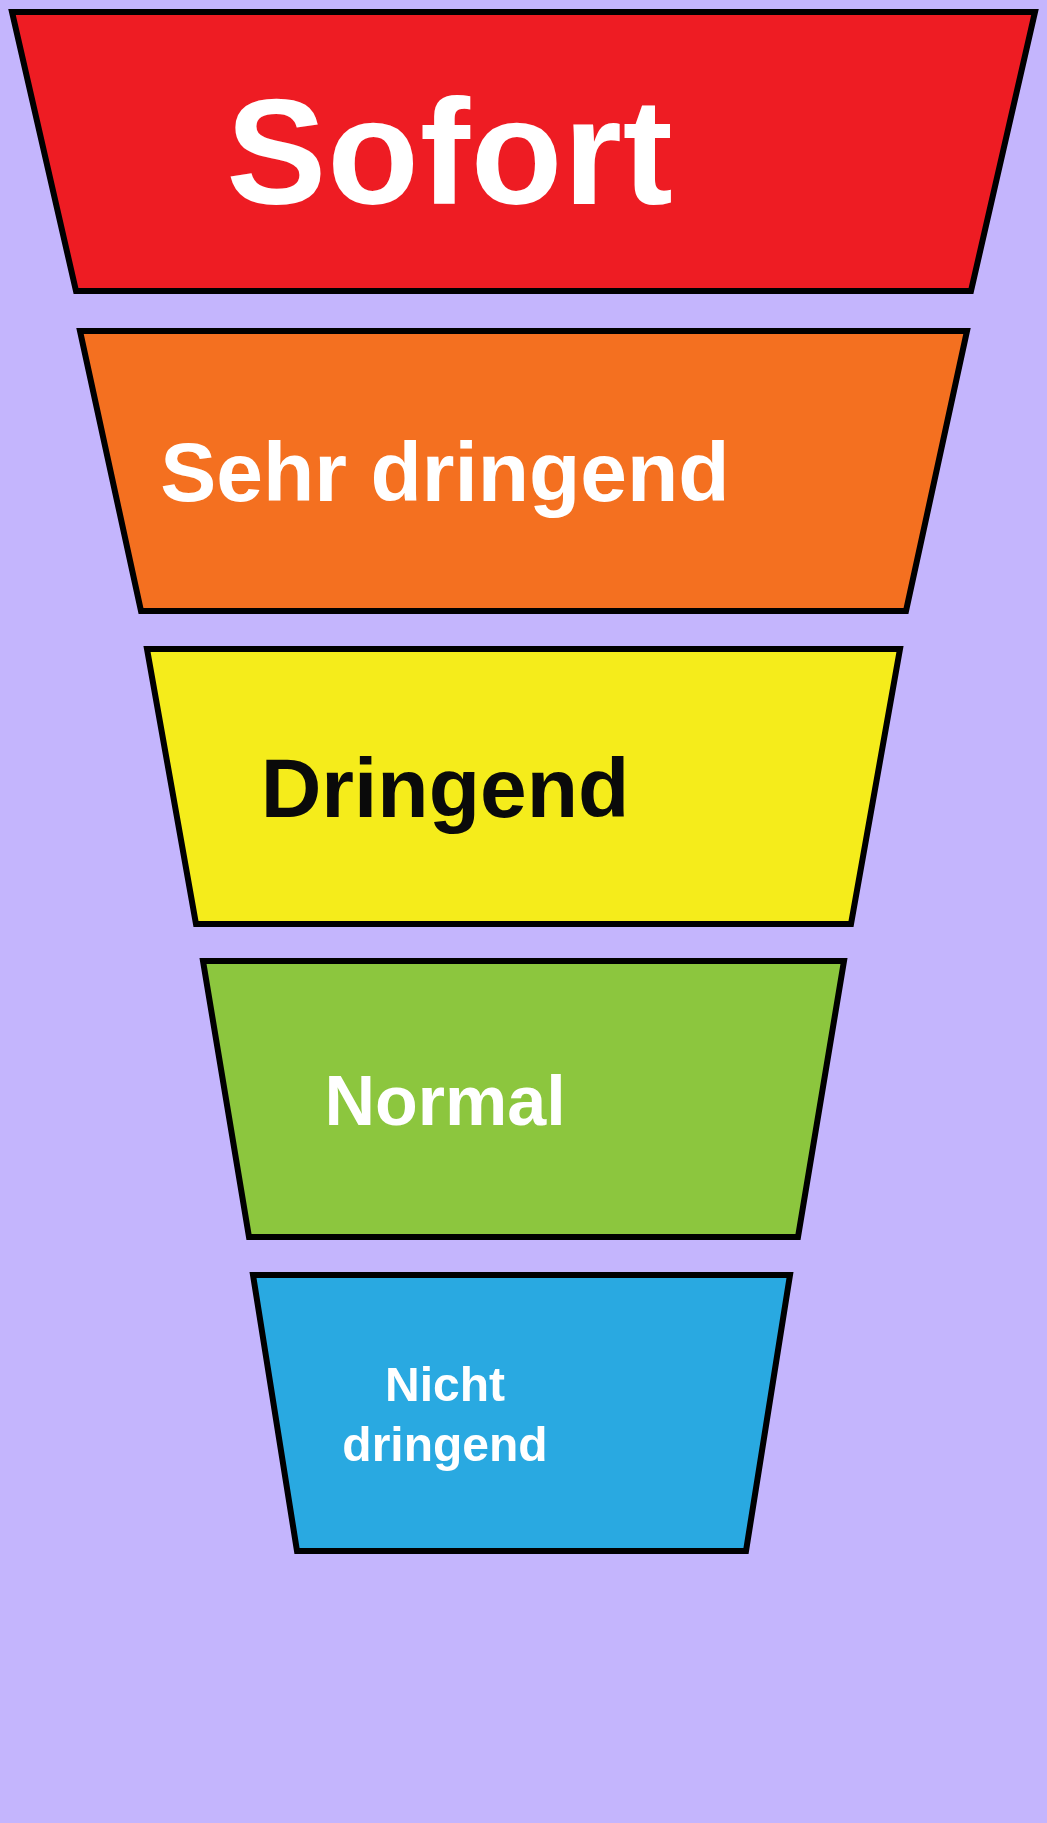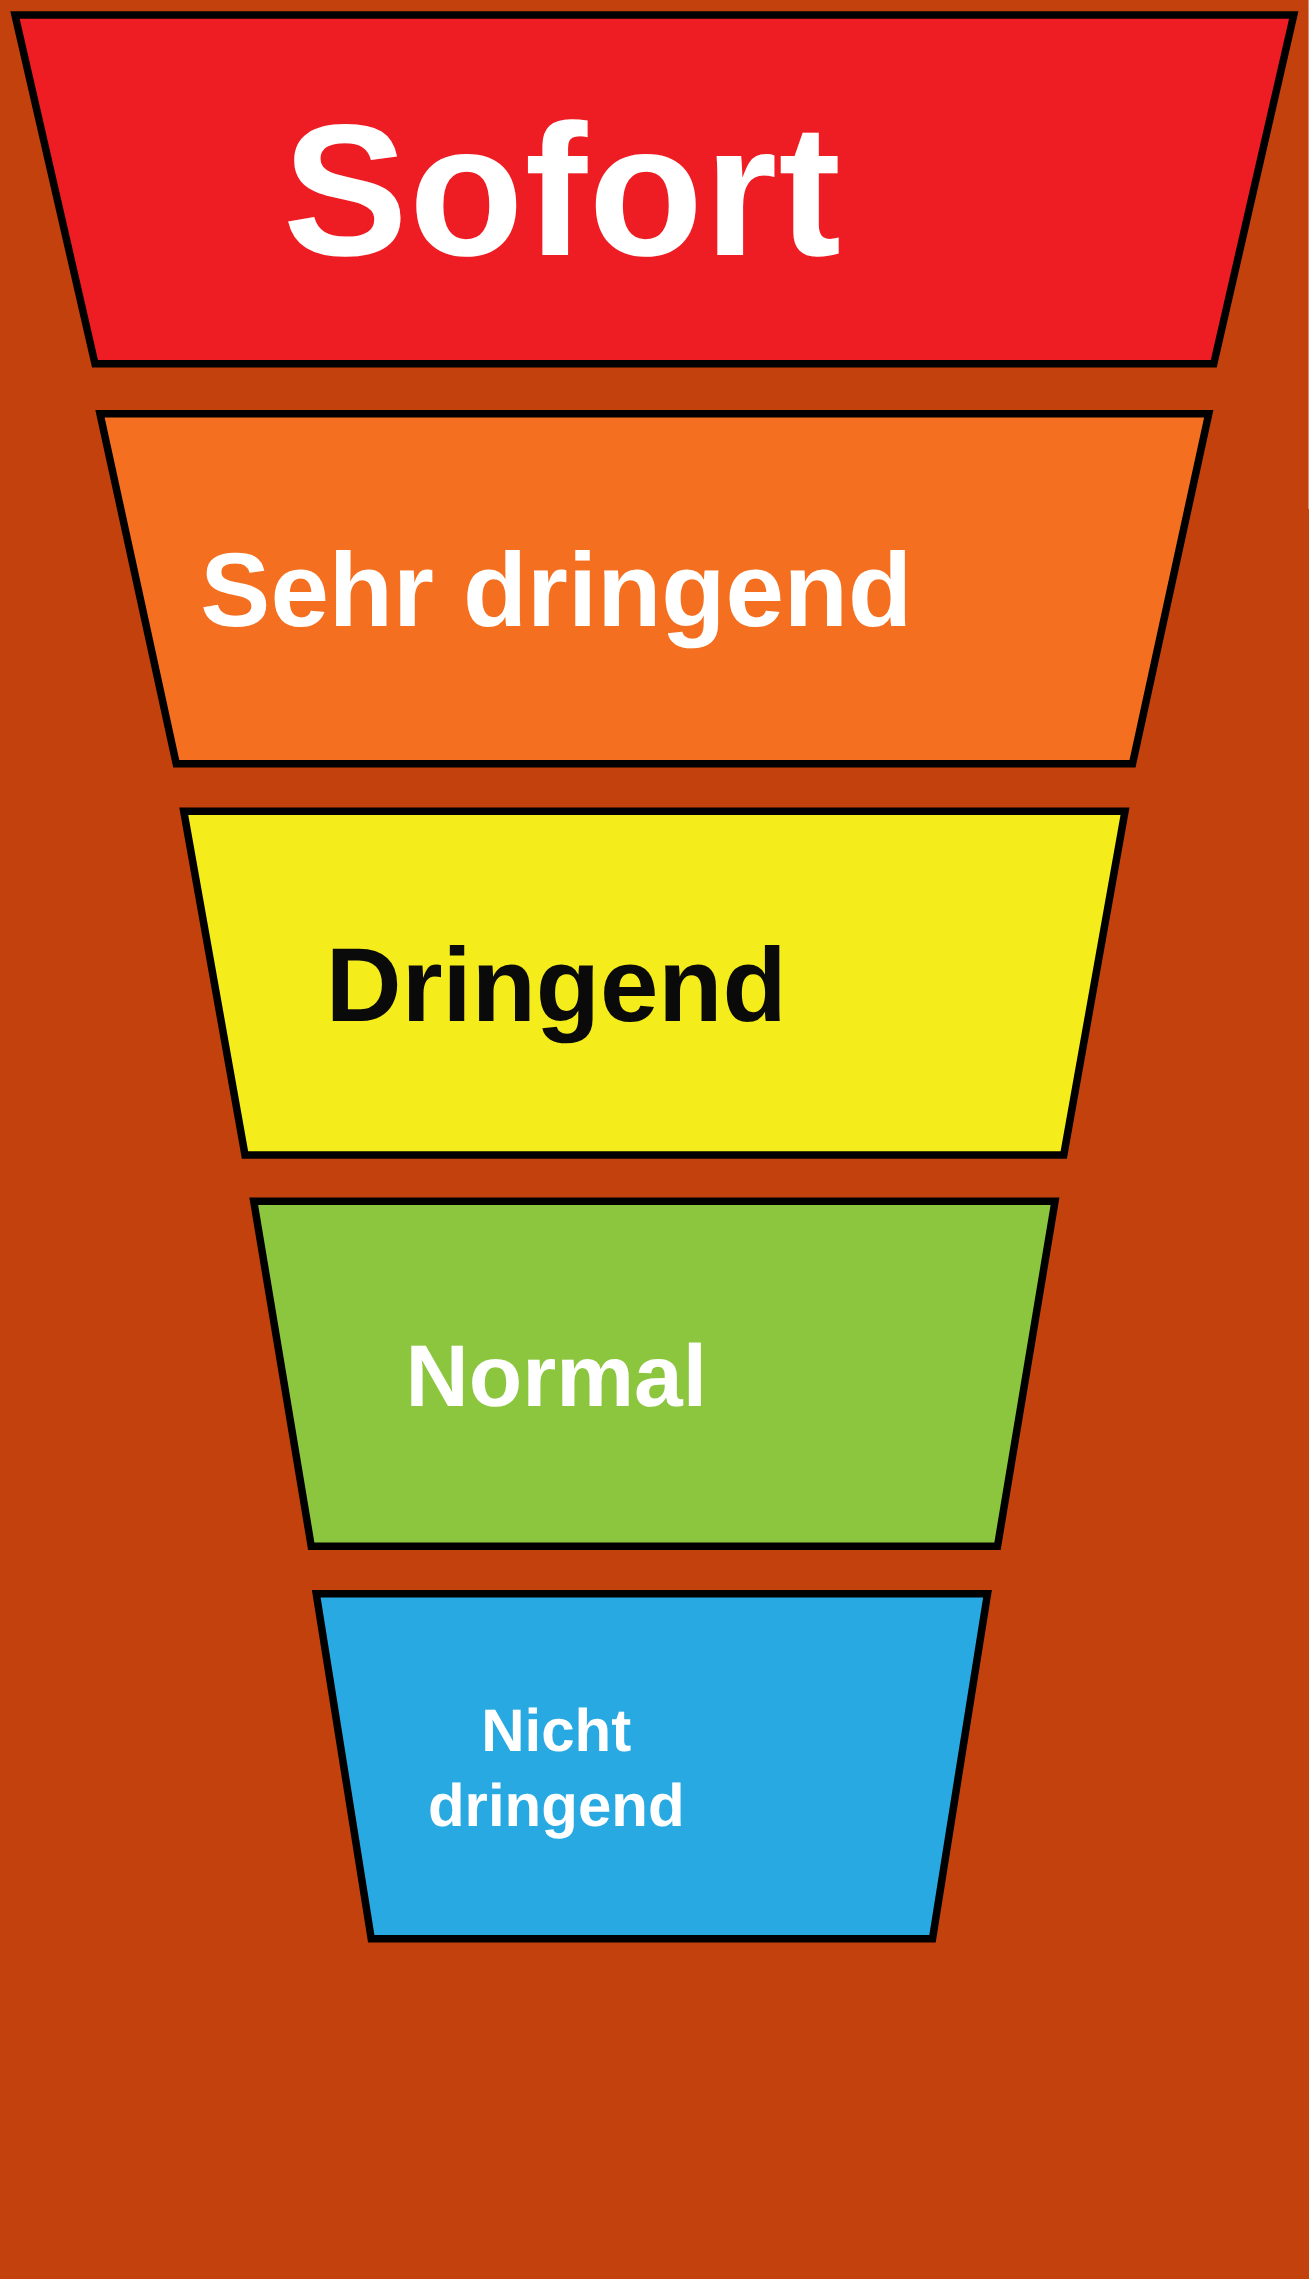--- a/index.html
+++ b/index.html
@@ -4,21 +4,21 @@
 <style>
   html, body {
     margin: 0;
     padding: 0;
     background: #ffffff;
   }
   .stage {
     position: relative;
     width: 1047px;
     height: 1823px;
-    background: #c2410c;
+    background: #c4b5fd;
     overflow: hidden;
   }
   svg {
     display: block;
     font-family: "Liberation Sans", "DejaVu Sans", sans-serif;
   }
   .funnel-shape {
     stroke: #000000;
     stroke-width: 6;
     stroke-linejoin: miter;

